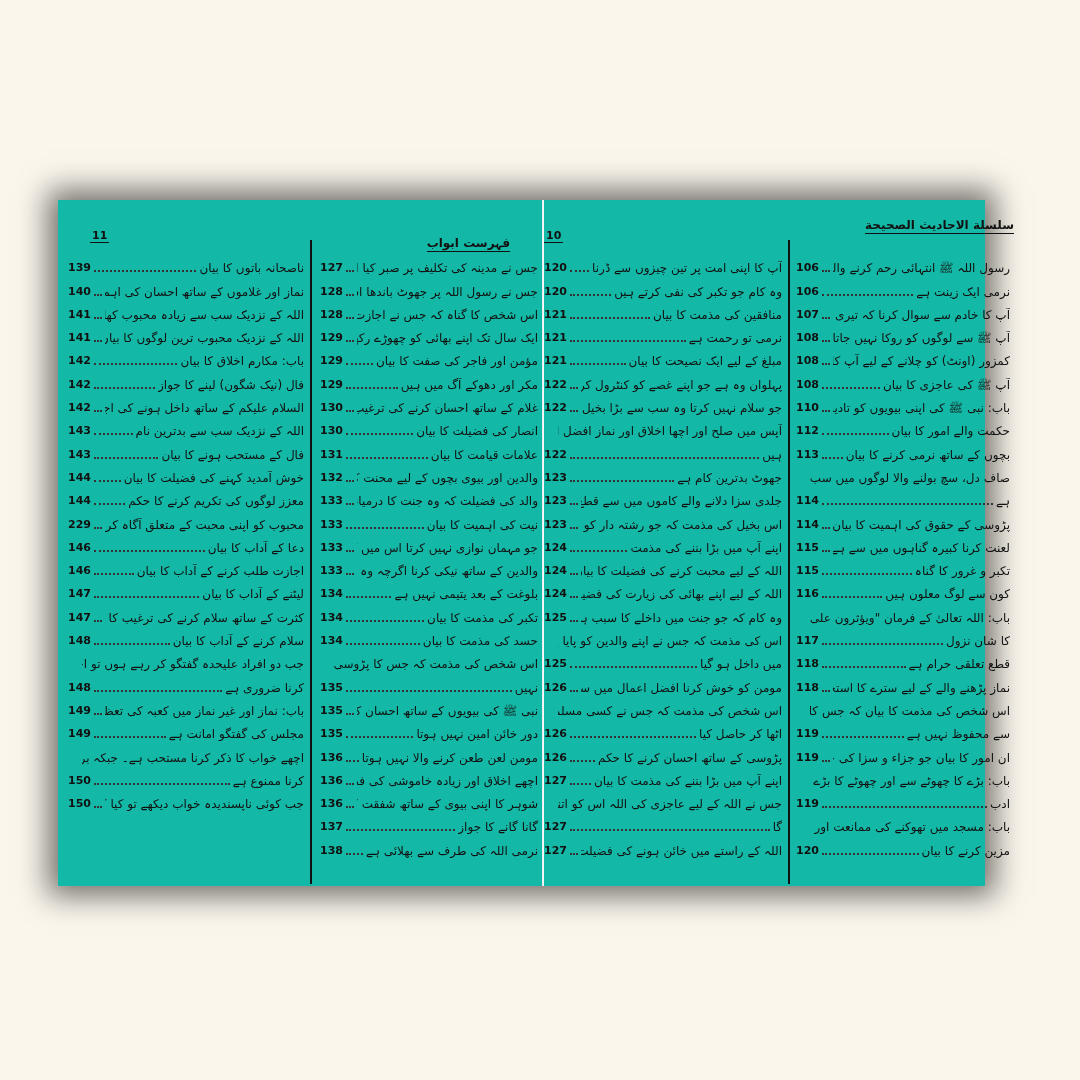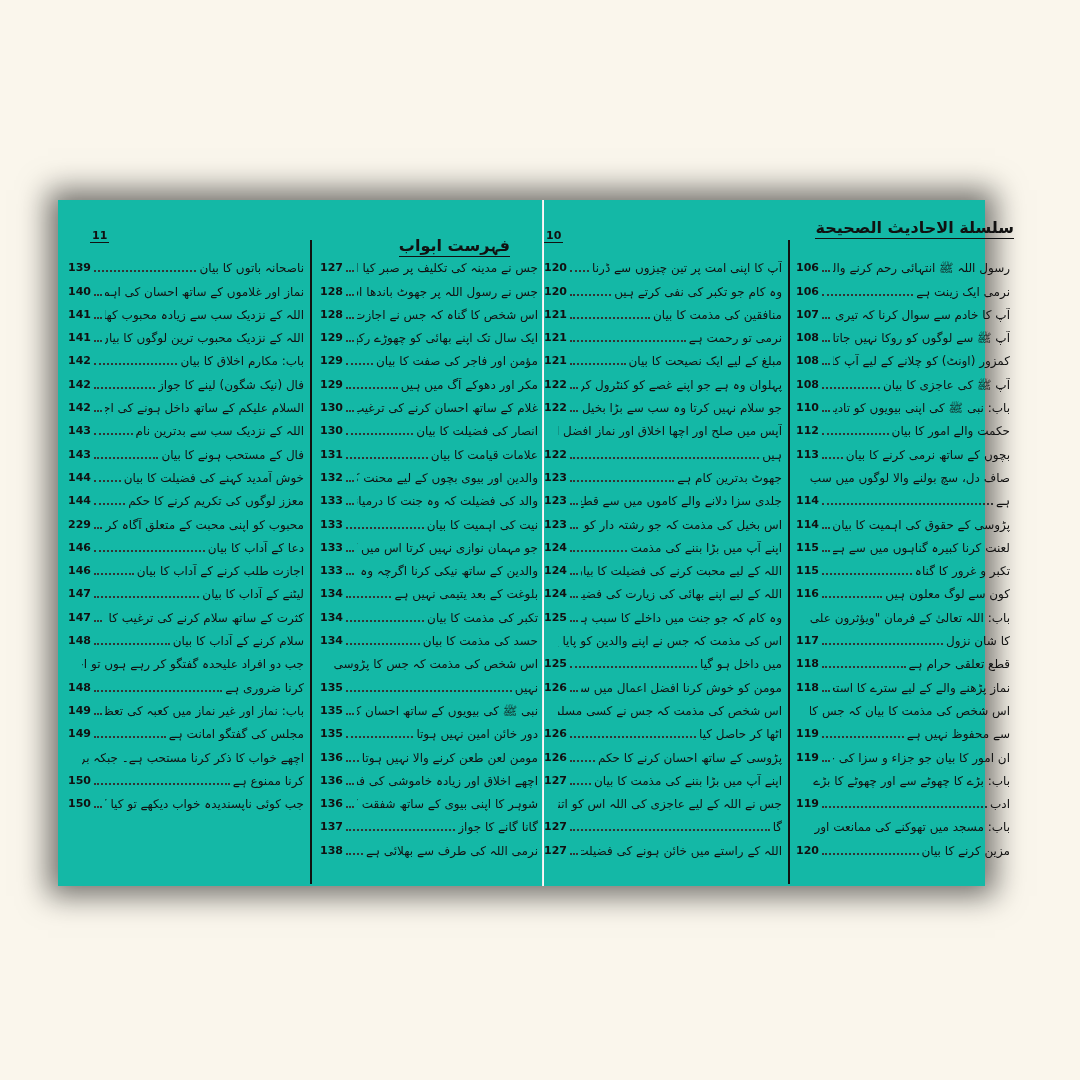--- a/index.html
+++ b/index.html
@@ -19,21 +19,21 @@
   .page-right { left:480px; width:478px; }
   .gutter {
     position:absolute; left:484px; top:0; width:2px; height:686px;
     background:linear-gradient(90deg, #e6e6e6, #ffffff);
   }
   .page-num {
     position:absolute; top:30px; font-size:11px; font-weight:bold; color:#111;
     border-bottom:1.5px solid #111; padding:0 2px; line-height:12px;
   }
   .running-head {
-    position:absolute; top:18px; font-size:16px; font-weight:bold; color:#111;
+    position:absolute; top:18px; font-size:12px; font-weight:bold; color:#111;
     direction:rtl; border-bottom:1px solid #111; padding-bottom:1px;
   }
   .col {
     position:absolute; top:52px; direction:rtl;
   }
   .col-divider {
     position:absolute; top:40px; width:2px; height:644px; background:#111;
   }
   .section-title {
     direction:rtl; text-align:center; font-size:17px; font-weight:bold;

